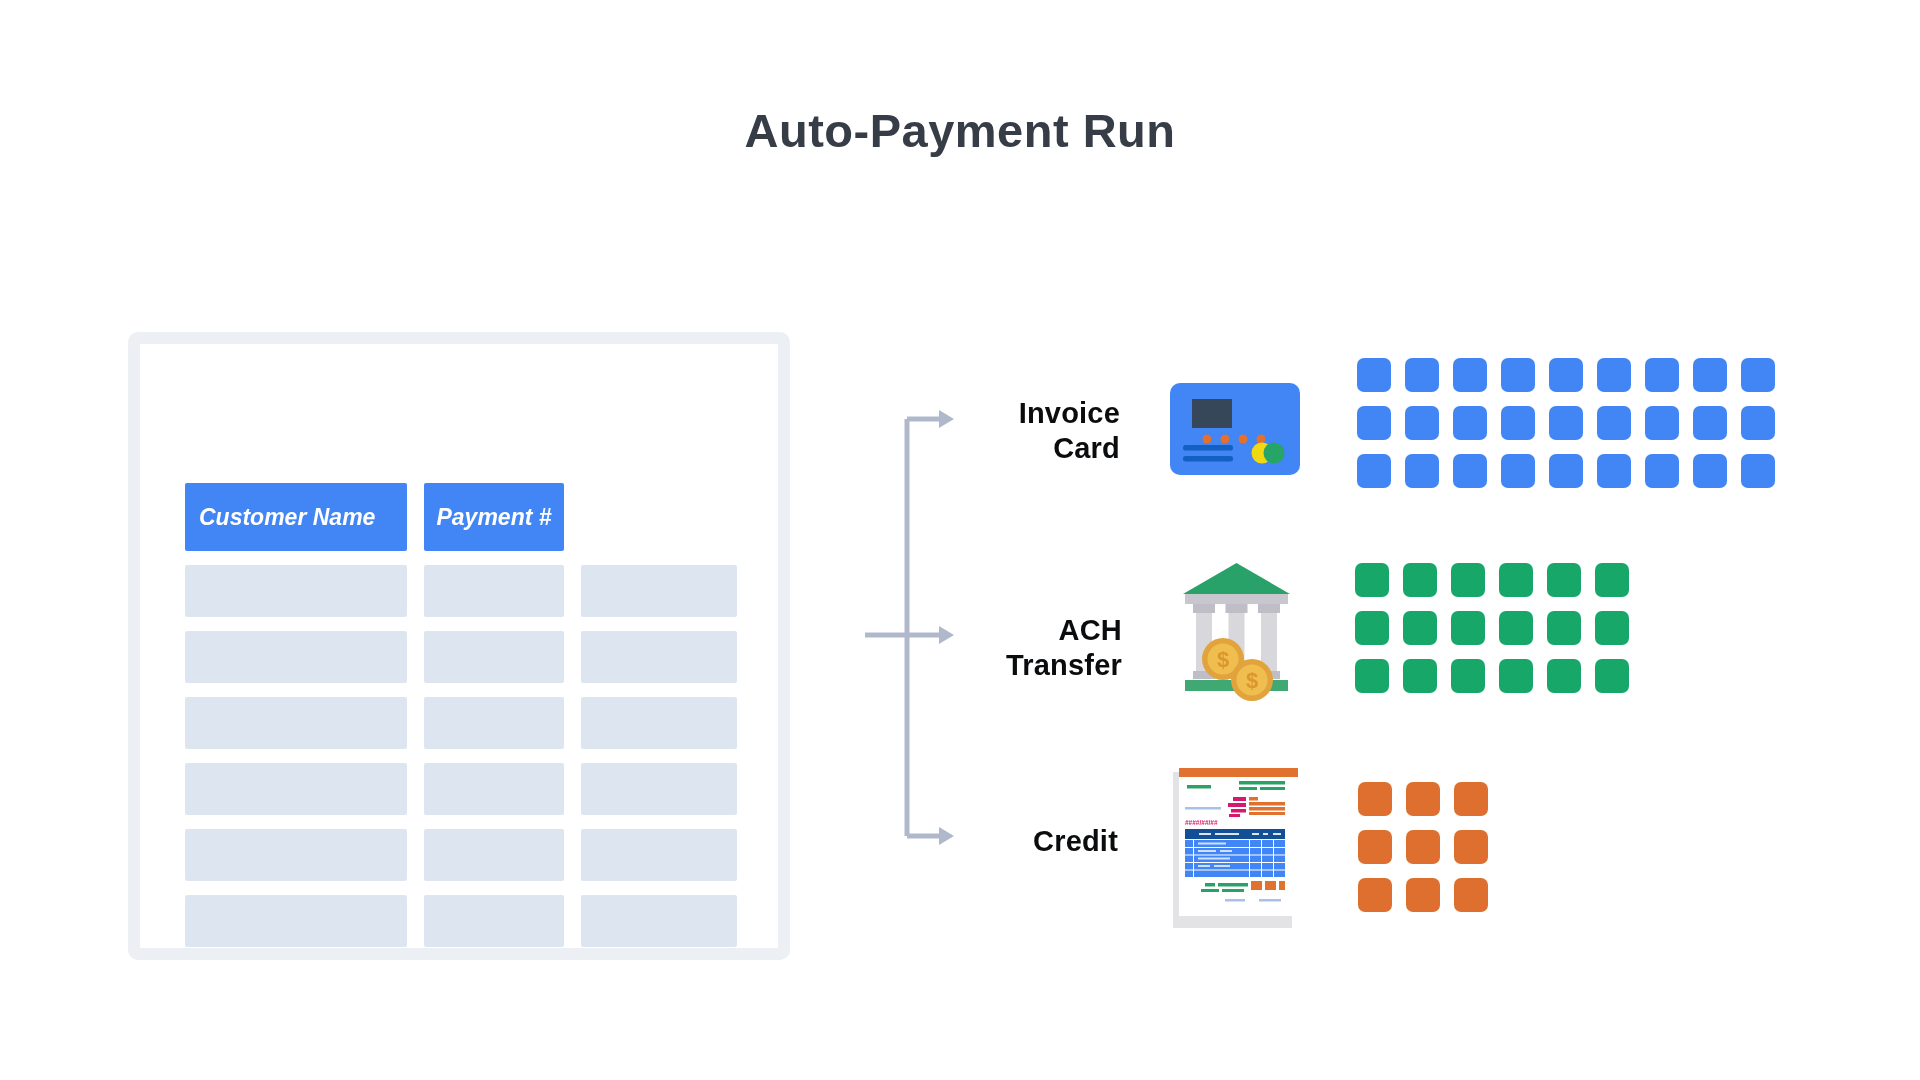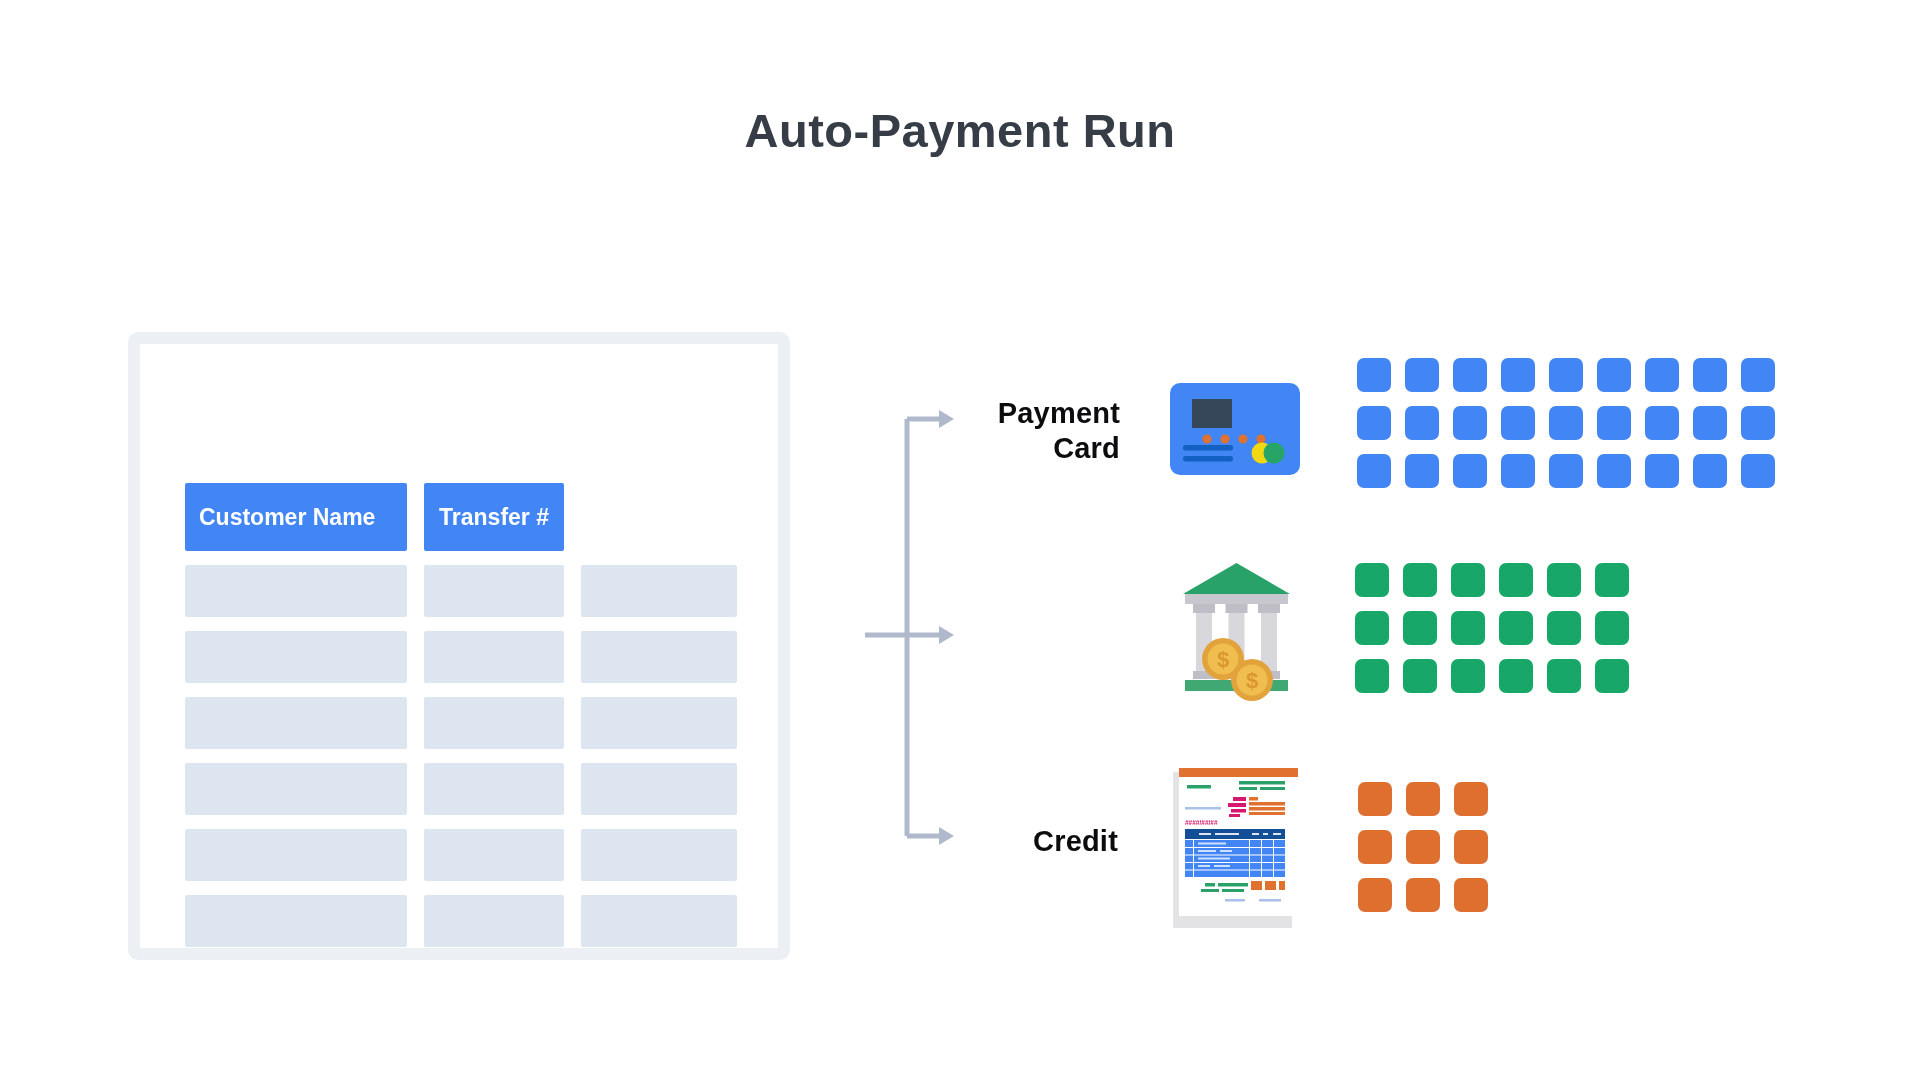--- a/index.html
+++ b/index.html
@@ -14,21 +14,21 @@
   
   .card { position:absolute; left:128px; top:332px; width:662px; height:628px;
           background:#ffffff; border:12px solid #ECEFF3; border-radius:10px; }
   .card-header { position:absolute; left:47px; top:26px; width:551px; height:70px;
                  background:#1D5BA7; border-radius:2px; display:flex; align-items:center;
                  justify-content:center; color:#ffffff; font-size:30px; font-weight:800;
                  letter-spacing:.3px; }
   .cols, .rows { position:absolute; left:45px; width:551px; }
   .cols { top:139px; display:grid; grid-template-columns:222px 140px 156px; column-gap:17px; }
   .col-h { height:68px; background:#4285F4; color:#ffffff; font-size:23px; font-weight:700;
-           display:flex; align-items:center; padding-left:14px; border-radius:2px; }
+           display:flex; align-items:center; padding-left:14px; border-radius:2px;font-style:italic; }
   .col-h:nth-child(2), .col-h:nth-child(3) { justify-content:center; padding-left:0; }
   .rows { top:221px; display:flex; flex-direction:column; gap:14px; }
   .row { display:grid; grid-template-columns:222px 140px 156px; column-gap:17px; }
   .cell { height:52px; background:#DCE5F0; border-radius:2px; }
 
   
   .connector { position:absolute; left:853px; top:398px; }
 
   
   .branch-label { position:absolute; text-align:right; font-size:29px; font-weight:800;
@@ -51,21 +51,21 @@
 </head>
 <body>
 
 <div id="canvas">
 
   <div class="title">Auto-Payment Run</div>
 
   <div class="card">
     <div class="cols">
       <div class="col-h">Customer Name</div>
-      <div class="col-h">Transfer #</div>
+      <div class="col-h">Payment #</div>
     </div>
     <div class="rows">
         <div class="row">
           <div class="cell" style="background: rgb(220, 229, 240);"></div>
           <div class="cell" style="background: rgb(220, 229, 240);"></div>
           <div class="cell" style="background: rgb(220, 229, 240);"></div>
         </div>
         <div class="row">
           <div class="cell" style="background: rgb(220, 229, 240);"></div>
           <div class="cell" style="background: rgb(220, 229, 240);"></div>
@@ -102,21 +102,21 @@
       <path d="M54 438 H86"></path>
     </g>
     <g fill="#AFB9CB" stroke="none">
       <polygon points="86,12 86,30 101,21"></polygon>
       <polygon points="86,228 86,246 101,237"></polygon>
       <polygon points="86,429 86,447 101,438"></polygon>
     </g>
   </svg>
 
   <div class="branch-label label-credit">
-    <div>Payment</div>
+    <div>Invoice</div>
     <div>Card</div>
   </div>
   <svg class="icon-box icon-credit" width="130" height="92" viewBox="0 0 130 92">
     <rect x="0" y="0" width="130" height="92" rx="10" fill="#4285F4"></rect>
     <rect x="22" y="16" width="40" height="29" fill="#36475A"></rect>
     <g fill="#E0712F">
       <circle cx="37" cy="56" r="4.5"></circle>
         <circle cx="55" cy="56" r="4.5"></circle>
       <circle cx="73" cy="56" r="4.5"></circle>
         <circle cx="91" cy="56" r="4.5"></circle>
@@ -149,20 +149,24 @@
       <div class="sq" style="background: rgb(66, 133, 244);"></div>
       <div class="sq" style="background: rgb(66, 133, 244);"></div>
       <div class="sq" style="background: rgb(66, 133, 244);"></div>
       <div class="sq" style="background: rgb(66, 133, 244);"></div>
       <div class="sq" style="background: rgb(66, 133, 244);"></div>
       <div class="sq" style="background: rgb(66, 133, 244);"></div>
       <div class="sq" style="background: rgb(66, 133, 244);"></div>
       <div class="sq" style="background: rgb(66, 133, 244);"></div>
     </div>
 
+  <div class="branch-label label-ach">
+    <div>ACH</div>
+    <div>Transfer</div>
+  </div>
   <svg class="icon-box icon-bank" width="107" height="140" viewBox="0 0 107 140">
     <polygon points="53.5,0 0,31 107,31" fill="#29A269"></polygon>
     <rect x="2" y="31" width="103" height="10" fill="#C7C7CD"></rect>
     <g fill="#D8D7DC">
       <rect x="13" y="49" width="16" height="62"></rect>
       <rect x="45.5" y="49" width="16" height="62"></rect>
       <rect x="78" y="49" width="16" height="62"></rect>
     </g>
     <g fill="#BFBEC6">
       <rect x="10" y="41" width="22" height="9"></rect>

